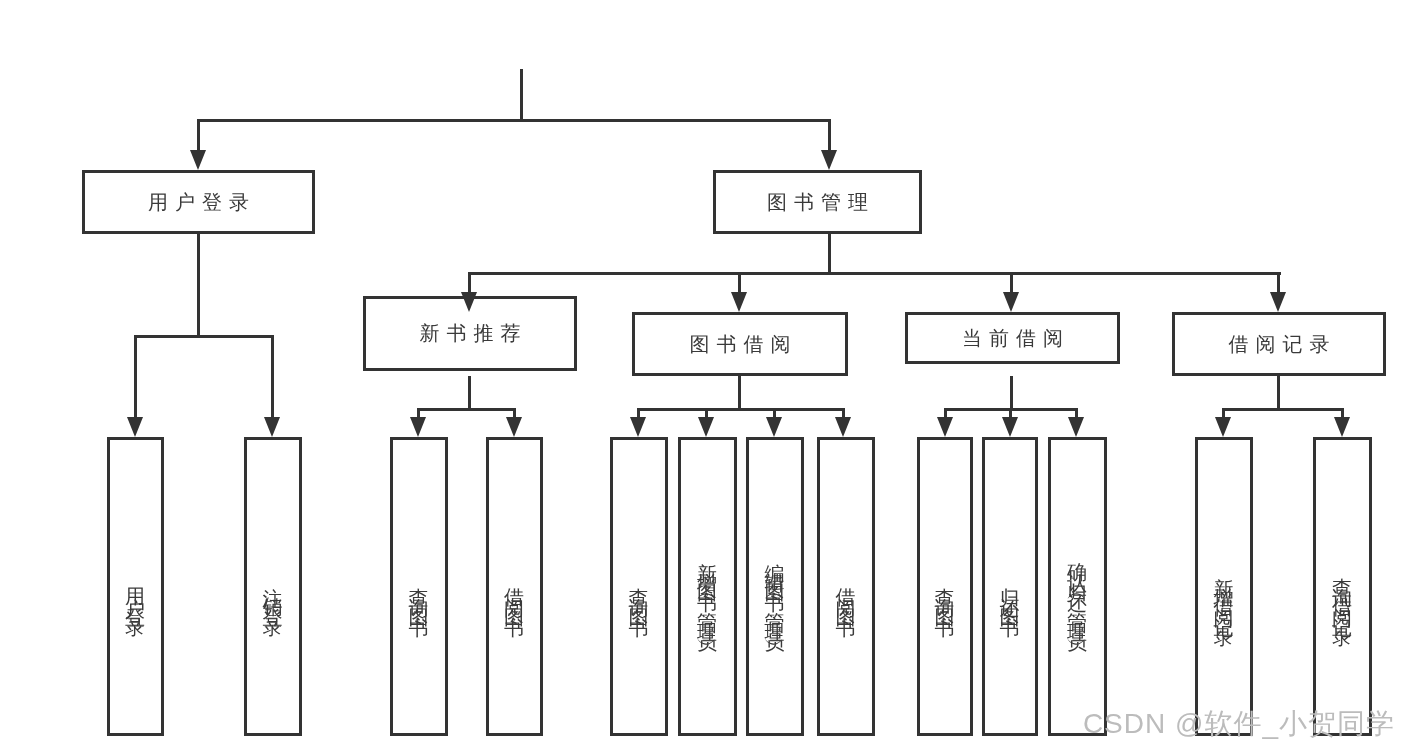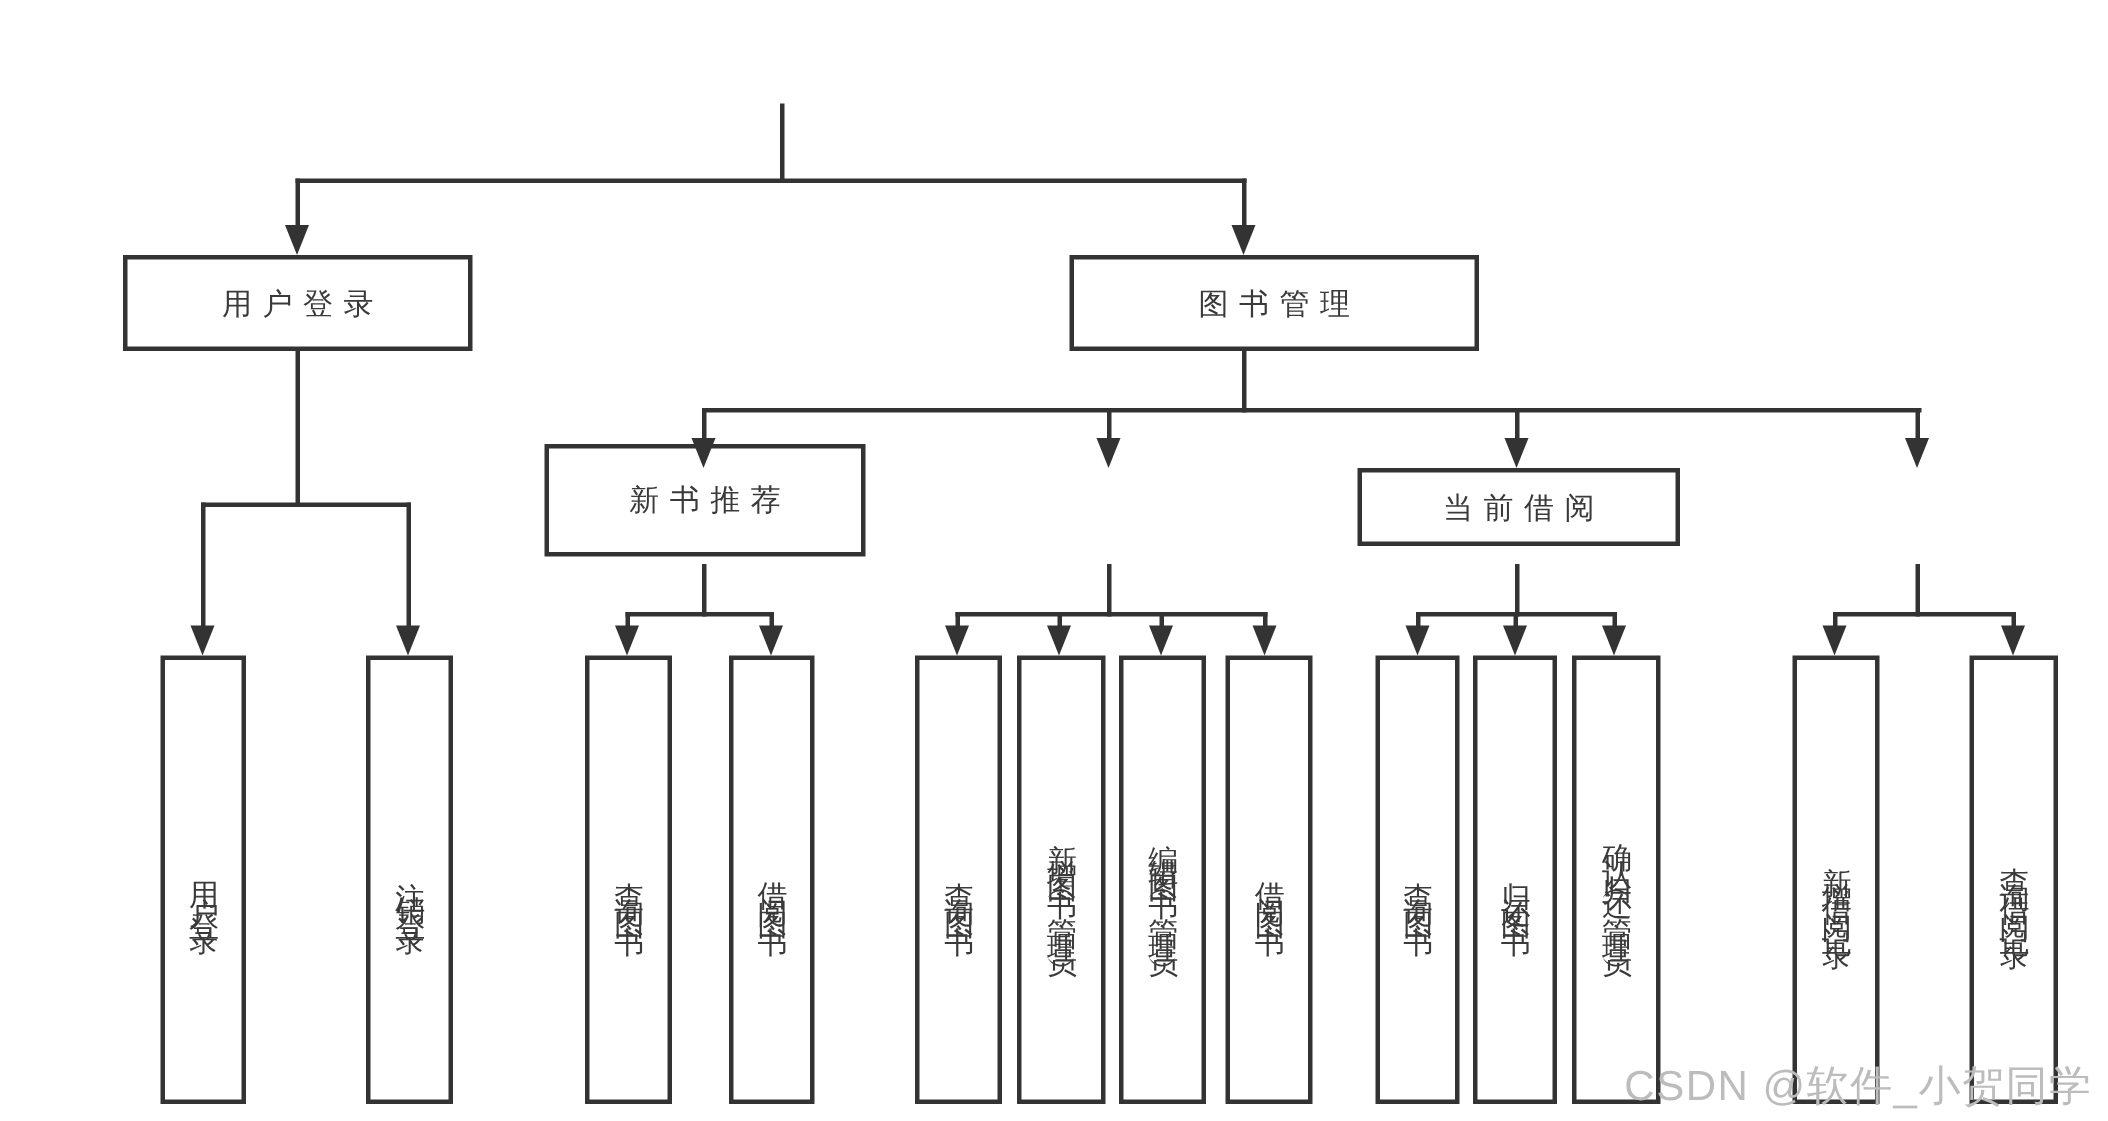--- a/index.html
+++ b/index.html
@@ -59,29 +59,35 @@
 </style>
 </head>
 <body>
 
 <div class="canvas">
 
 
   <div class="node" style="left:82px;top:170px;width:233px;height:64px">
     <span>用户登录</span>
   </div>
-  <div class="node" style="left:713px;top:170px;width:273px;height:64px">
+  <div class="node" style="left:713px;top:170px;width:209px;height:64px">
     <span>图书管理</span>
   </div>
 
   <div class="node" style="left:363px;top:296px;width:214px;height:75px">
     <span>新书推荐</span>
   </div>
+  <div class="node" style="left:632px;top:312px;width:216px;height:64px">
+    <span>图书借阅</span>
+  </div>
   <div class="node" style="left:905px;top:312px;width:215px;height:52px">
     <span>当前借阅</span>
+  </div>
+  <div class="node" style="left:1172px;top:312px;width:214px;height:64px">
+    <span>借阅记录</span>
   </div>
 
   <div class="node vert" style="left:107px;top:437px;width:57px;height:299px">
     <span>用户登录</span>
   </div>
   <div class="node vert" style="left:244px;top:437px;width:58px;height:299px">
     <span>注销登录</span>
   </div>
 
   <div class="node vert" style="left:390px;top:437px;width:58px;height:299px">

